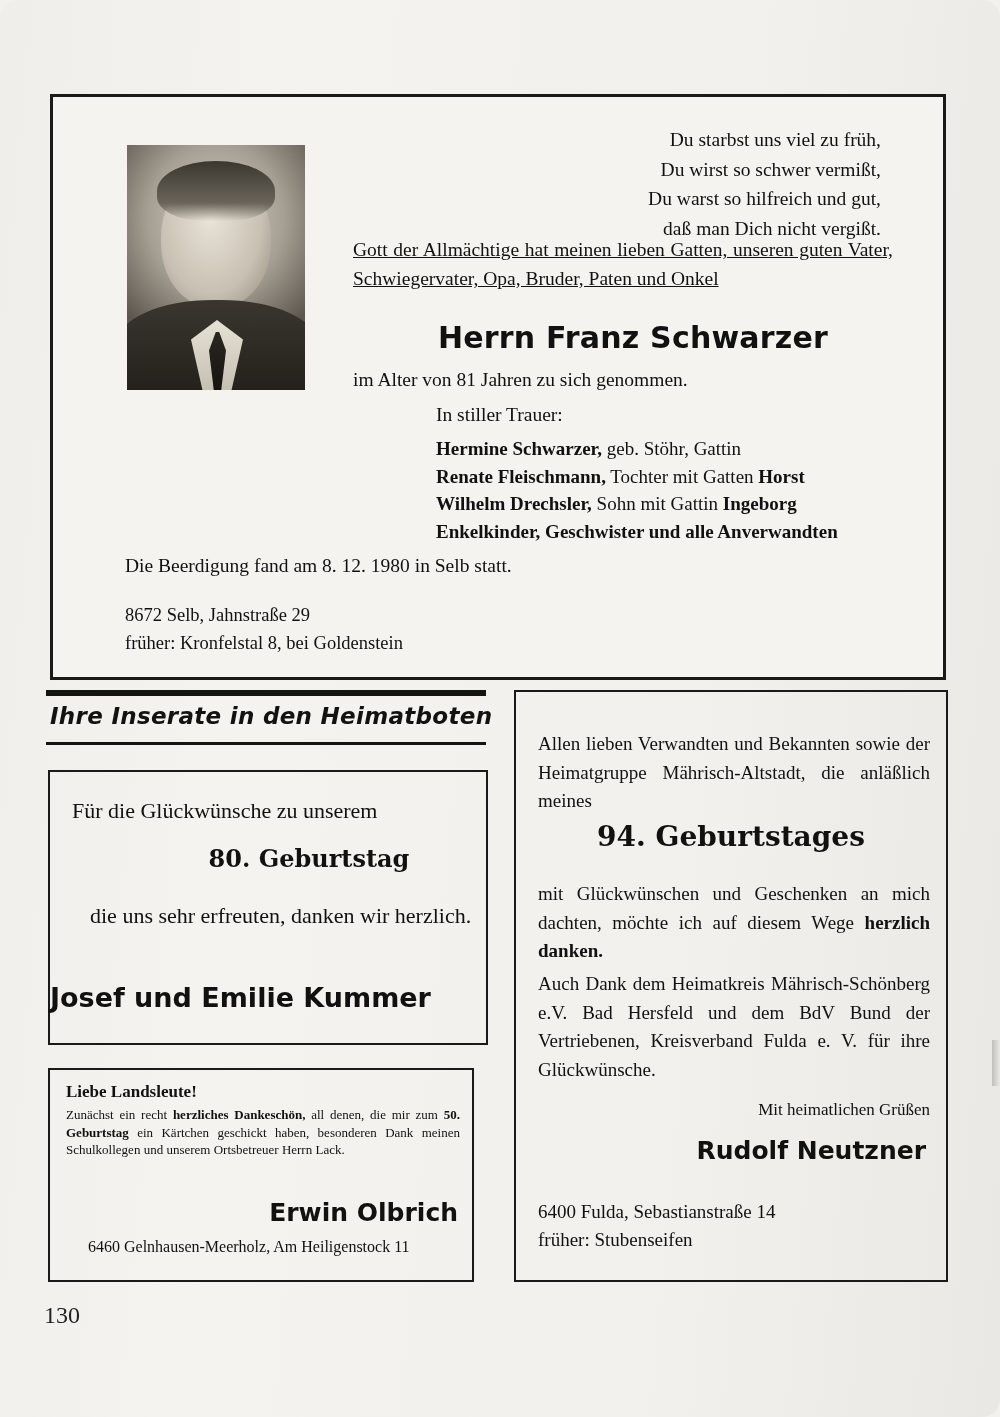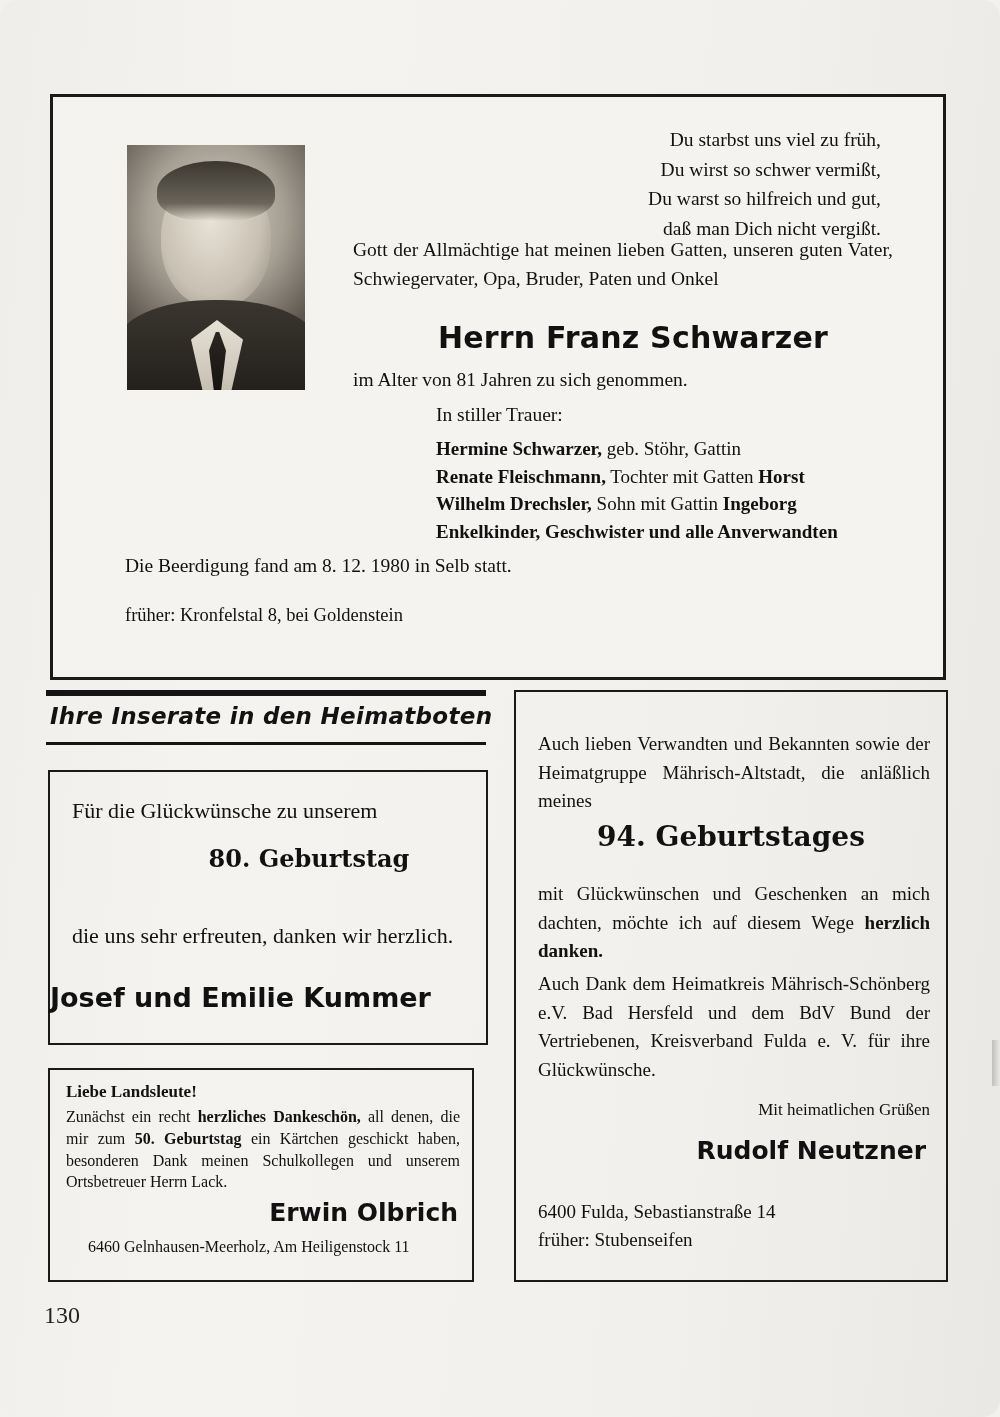--- a/index.html
+++ b/index.html
@@ -94,20 +94,21 @@
     line-height: 1.52;
   }
   .lead {
     position: absolute;
     left: 300px;
     top: 138px;
     width: 540px;
     font-size: 19.5px;
     line-height: 1.5;
     text-align: justify;
+    text-decoration: underline;
   }
   .deceased-name {
     position: absolute;
     left: 300px;
     top: 223px;
     width: 560px;
     font-family: "DejaVu Sans", sans-serif;
     font-weight: bold;
     font-size: 30px;
     text-align: center;
@@ -199,25 +200,24 @@
     left: 0; top: 72px;
     width: 100%;
     text-align: center;
     font-family: "DejaVu Serif", serif;
     font-weight: bold;
     font-size: 24px;
     padding-left: 41px;
   }
   .box-80 .l2 {
     position: absolute;
-    left: 22px; top: 128px;
+    left: 40px; top: 128px;
     width: 400px;
     font-size: 22px;
     line-height: 1.42;
-    margin-top: 20px;
   }
   .box-80 .names {
     position: absolute;
     left: 0; top: 210px;
     width: 100%;
     font-family: "DejaVu Sans", sans-serif;
     font-weight: bold;
     font-size: 27px;
   }
 
@@ -233,21 +233,21 @@
   .box-olbrich .hdr {
     position: absolute;
     left: 16px; top: 12px;
     font-weight: bold;
     font-size: 17px;
   }
   .box-olbrich .body {
     position: absolute;
     left: 16px; top: 36px;
     width: 394px;
-    font-size: 16px;
+    font-size: 13px;
     line-height: 1.36;
     text-align: justify;
   }
   .box-olbrich .body b { font-weight: bold; }
   .box-olbrich .signer {
     position: absolute;
     left: 0; top: 128px;
     width: 408px;
     text-align: right;
     font-family: "DejaVu Sans", sans-serif;
@@ -381,20 +381,21 @@
     <div class="mourners">
       <div><b>Hermine Schwarzer,</b> geb. Stöhr, Gattin</div>
       <div><b>Renate Fleischmann,</b> Tochter mit Gatten <b>Horst</b></div>
       <div><b>Wilhelm Drechsler,</b> Sohn mit Gattin <b>Ingeborg</b></div>
       <div><b>Enkelkinder, Geschwister und alle Anverwandten</b></div>
     </div>
 
     <div class="burial">Die Beerdigung fand am 8. 12. 1980 in Selb statt.</div>
 
     <div class="address-top">
+      <div>8672 Selb, Jahnstraße 29</div>
       <div>früher: Kronfelstal 8, bei Goldenstein</div>
     </div>
   </div>
 
   <div class="banner-rule"></div>
   <div class="banner-text">Ihre Inserate in den Heimatboten</div>
   <div class="banner-rule2"></div>
 
   <div class="box-80">
     <div class="l1">Für die Glückwünsche zu unserem</div>
@@ -408,21 +409,21 @@
     <div class="body">
       <span>Zunächst ein recht </span><b>herzliches Dankeschön,</b><span> all denen, die mir zum </span><b>50. Geburtstag</b><span> ein Kärtchen geschickt haben, besonderen Dank meinen Schulkollegen und unserem Ortsbetreuer Herrn Lack.</span>
     </div>
     <div class="signer">Erwin Olbrich</div>
     <div class="addr">
       <div>6460 Gelnhausen-Meerholz, Am Heiligenstock 11</div>
     </div>
   </div>
 
   <div class="box-94">
-    <div class="p1">Auch lieben Verwandten und Bekannten sowie der Heimatgruppe Mährisch-Altstadt, die anläßlich meines</div>
+    <div class="p1">Allen lieben Verwandten und Bekannten sowie der Heimatgruppe Mährisch-Altstadt, die anläßlich meines</div>
     <div class="big">94. Geburtstages</div>
     <div class="p2">
       <span>mit Glückwünschen und Geschenken an mich dachten, möchte ich auf diesem Wege </span><b>herzlich danken.</b>
     </div>
     <div class="p3">Auch Dank dem Heimatkreis Mährisch-Schönberg e.V. Bad Hersfeld und dem BdV Bund der Vertriebenen, Kreisverband Fulda e. V. für ihre Glückwünsche.</div>
     <div class="greet">Mit heimatlichen Grüßen</div>
     <div class="signer">Rudolf Neutzner</div>
     <div class="addr">
       <div>6400 Fulda, Sebastianstraße 14</div>
       <div>früher: Stubenseifen</div>

